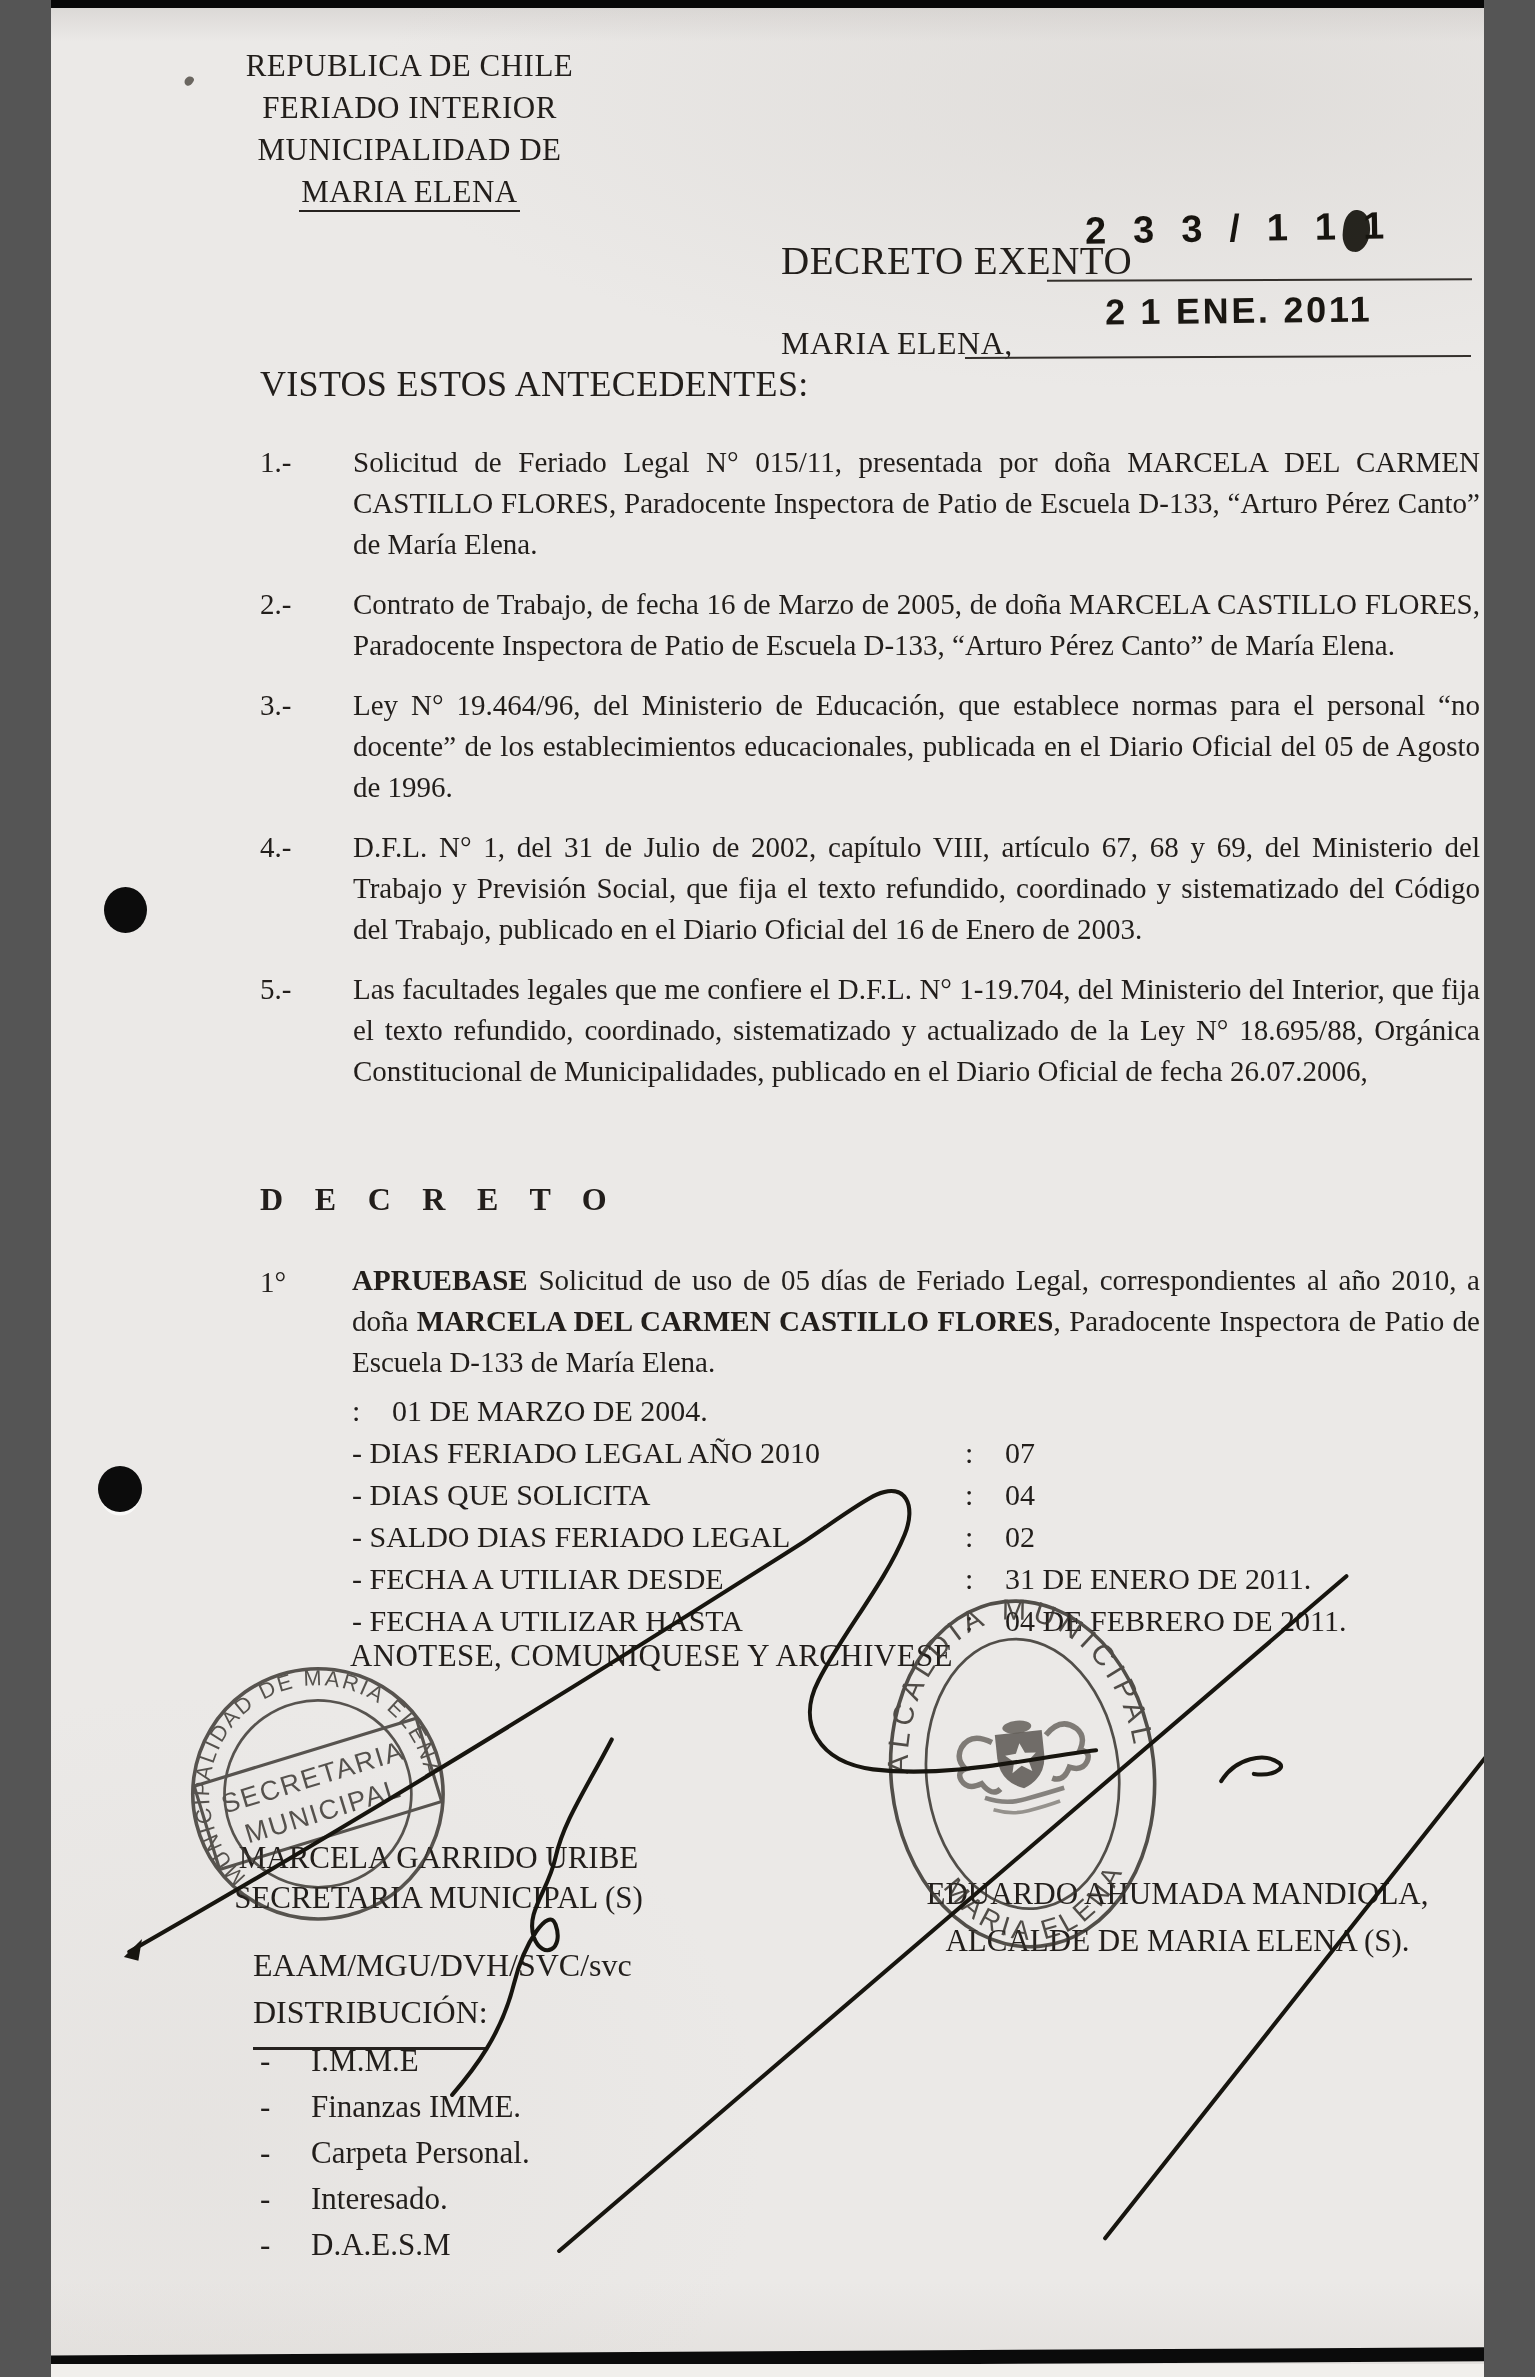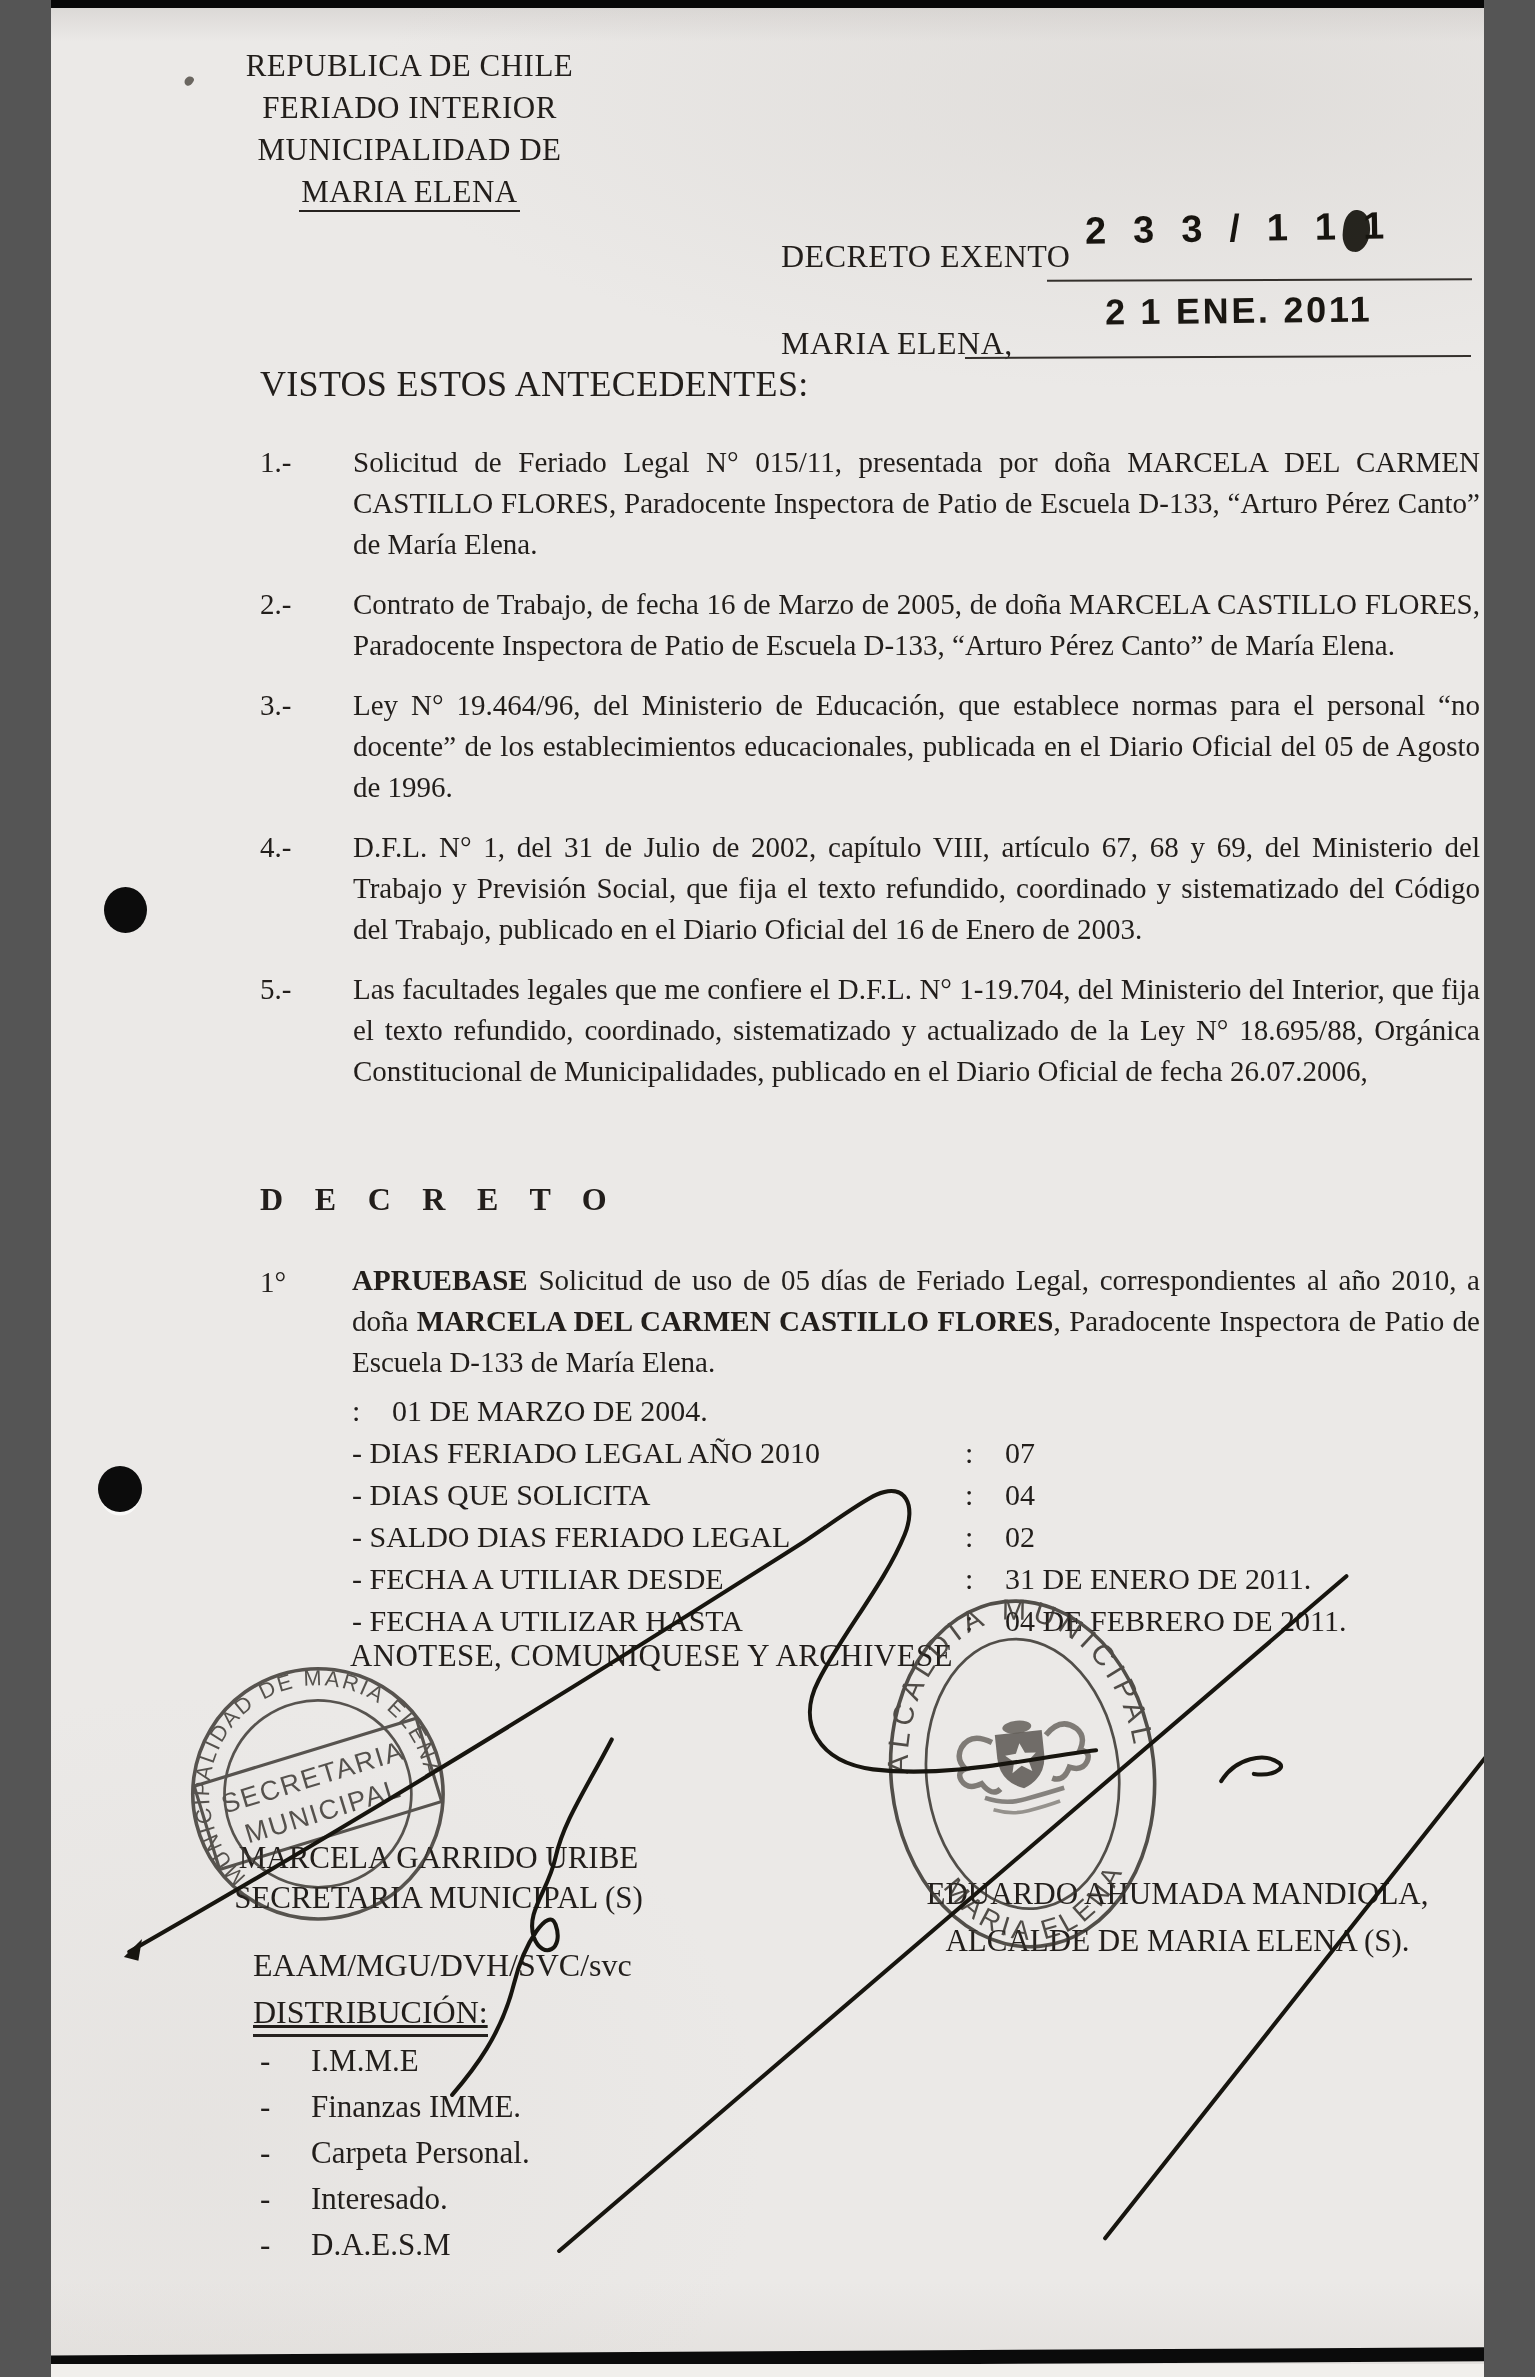--- a/index.html
+++ b/index.html
@@ -10,21 +10,21 @@
       radial-gradient(816px 635px at 10% 90%, rgba(214,210,206,.25), transparent 70%),
       linear-gradient(180deg,#d8d5d2 0px,#ebe9e7 42px,#ebe9e7 96%,#e3e0dd 100%);
   }
   .abs{position:absolute;}
   .bar-top{left:0;top:0;width:1536px;height:8.2px;background:#070707;}
   .bar-bottom{left:-11px;top:2351px;width:1557px;height:13.6px;background:#0b0b0b;transform:rotate(-0.33deg);}
   .bar-bottom-light{left:0;top:2364px;width:1536px;height:13.6px;background:#f1efec;}
   .header-block{left:152px;top:45px;width:413px;text-align:center;font-size:31px;line-height:42px;letter-spacing:0.5px;}
   .hdr-underline{border-bottom:2.7px solid #26221f;padding:0 2.7px 0.9px 2.7px;}
   .scan-mark{left:134px;top:76px;width:8.2px;height:10px;background:#4a453f;border-radius:60% 40% 50% 50%;transform:rotate(35deg);opacity:.8;}
-  .decree-label{left:730px;top:238px;font-size:32px;letter-spacing:0.5px;text-align:center;}
+  .decree-label{left:730px;top:238px;font-size:39px;letter-spacing:0.5px;text-align:center;}
   .decree-number{left:1034px;top:207px;font-family:"Liberation Sans",sans-serif;font-weight:bold;font-size:38px;letter-spacing:8.2px;color:#17140f;transform:rotate(-1deg);}
   .number-blob{left:1292px;top:210px;width:27px;height:42px;background:#17150f;border-radius:46% 54% 52% 48%;transform:rotate(7deg);opacity:.93;}
   .rule1{left:996px;top:279px;width:425px;height:0;border-top:2.7px solid #34302c;transform:rotate(-0.2deg);}
   .city-label{left:730px;top:313px;font-size:32px;letter-spacing:0.5px;margin-top:12px;}
   .date-stamp{left:1054px;top:290px;font-family:"Liberation Sans",sans-serif;font-weight:bold;font-size:36px;letter-spacing:2.7px;color:#1a1712;transform:rotate(-0.6deg);}
   .rule2{left:914px;top:356px;width:506px;height:0;border-top:2.7px solid #34302c;transform:rotate(-0.2deg);}
   .slash{font-size:40px;font-style:italic;color:#2a2520;}
   .slash1{left:1437px;top:229px;transform:rotate(6deg);}
   .slash2{left:1437px;top:307px;transform:rotate(6deg);}
   .vistos-heading{left:209px;top:363px;font-size:36px;letter-spacing:0.3px;text-align:center;}
@@ -37,21 +37,21 @@
   .resolve-text{left:301px;top:1260px;width:1128px;font-size:29px;line-height:41px;text-align:justify;}
   .details{left:301px;top:1390px;font-size:30px;line-height:42px;}
   .d-row{display:flex;}
   .d-label{width:613px;}
   .d-sep{width:40px;}
   .closing{left:299px;top:1638px;font-size:31px;letter-spacing:0.4px;}
   .sig-left{left:156px;top:1838px;width:463px;text-align:center;font-size:31px;line-height:40px;}
   .sig-right{left:869px;top:1870px;width:515px;text-align:center;font-size:31px;line-height:47px;}
   .initials{left:202px;top:1947px;font-size:32px;}
   .dist-head{left:202px;top:1994px;font-size:32px;}
-  .dist-underline{border-bottom:3.6px solid #26221f;padding-bottom:4px;text-decoration:underline;}
+  .dist-underline{border-bottom:3.6px solid #26221f;padding-bottom:17px;}
   .dist-list{left:209px;top:2043px;font-size:31px;}
   .dist-row{display:flex;height:46px;}
   .dist-dash{width:51px;}
   .dot{background:#0c0c0c;border-radius:50%;}
   .dot1{left:53px;top:887px;width:43px;height:46px;}
   .dot2{left:47px;top:1466px;width:44px;height:46px;box-shadow:0 5.4px 0 -1.8px rgba(255,255,255,.7);}
   .overlay-svg{left:0;top:0;width:1536px;height:2377px;pointer-events:none;}
   svg text{font-family:"Liberation Sans",sans-serif;}
 </style>
 </head>

